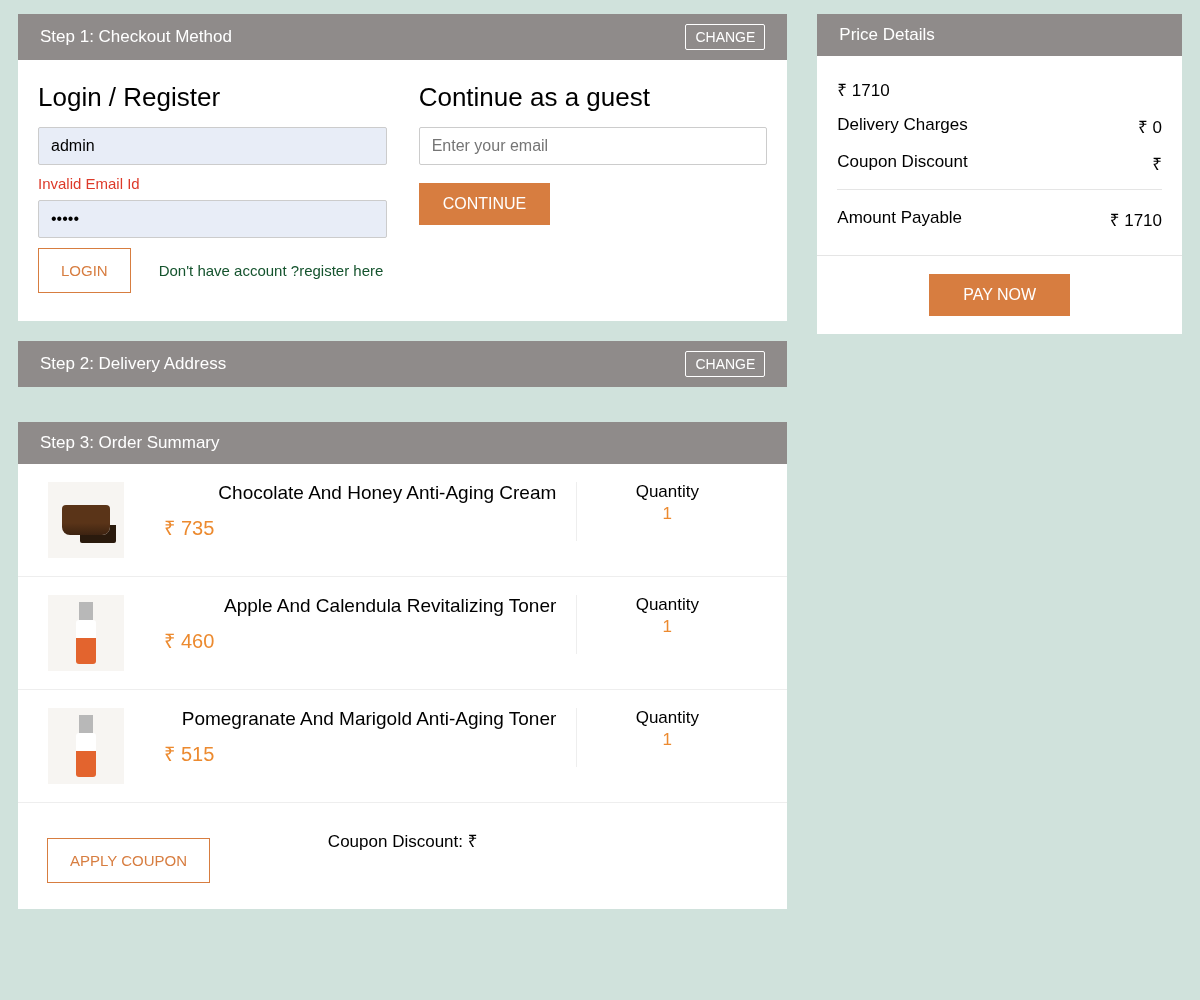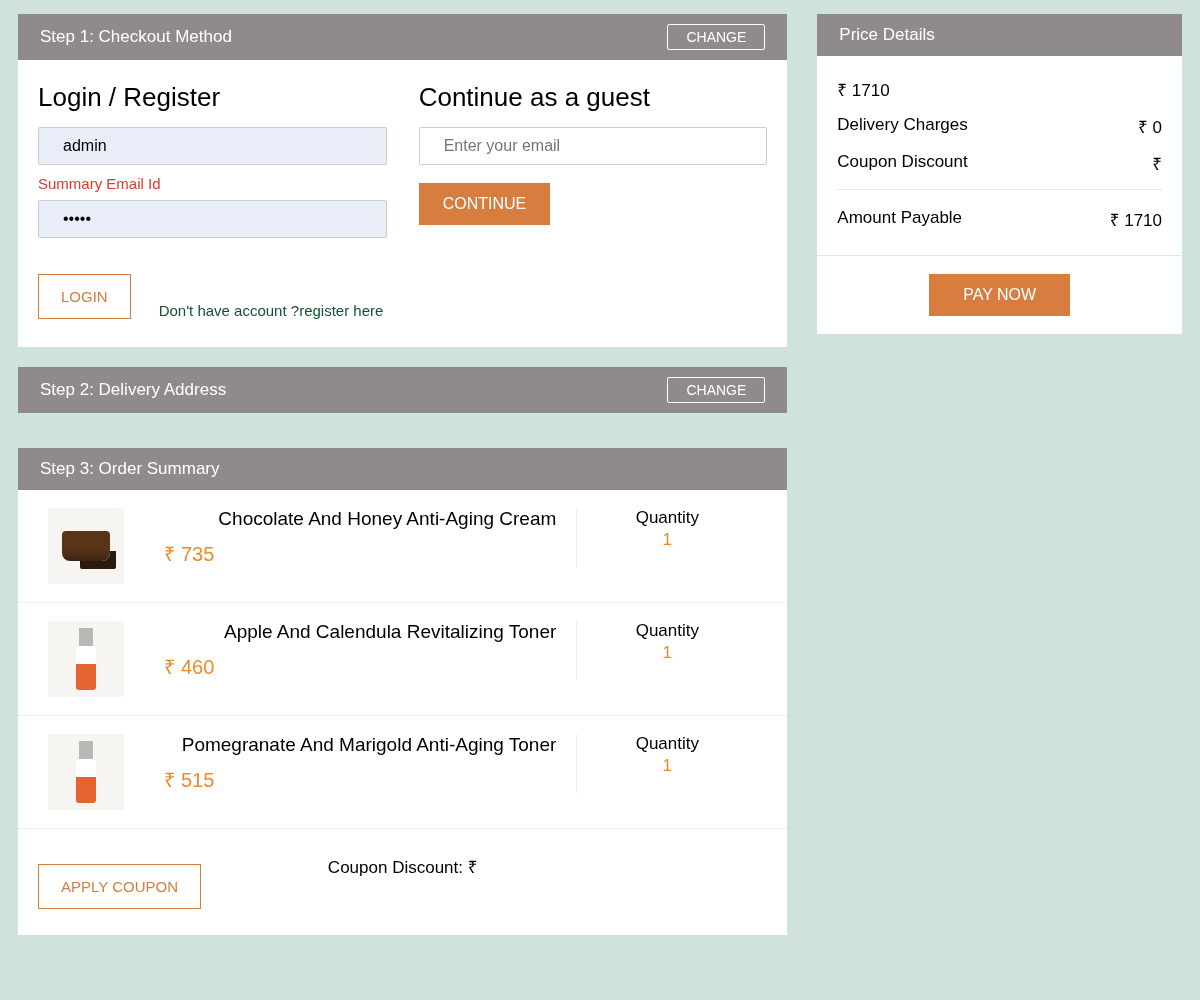--- a/index.html
+++ b/index.html
@@ -35,41 +35,41 @@
       align-items: center;
       min-height: 42px;
     }
     .panel-header.collapsed {
       margin-bottom: 20px;
     }
     .change-btn {
       background: transparent;
       border: 1px solid #fff;
       color: #fff;
-      padding: 4px 18px;
+      padding: 4px 9px;
       font-size: 14px;
       cursor: pointer;
       border-radius: 2px;
     }
     .panel-body {
       padding: 22px 20px 28px 20px;
       display: flex;
       gap: 32px;
     }
     .form-col {
       flex: 1;
     }
     .section-title {
       font-size: 26px;
       font-weight: 400;
       margin-bottom: 14px;
     }
     .text-input {
       width: 100%;
-      padding: 9px 24px;
+      padding: 9px 12px;
       font-size: 16px;
       border: 1px solid #ccc;
       border-radius: 2px;
       margin-bottom: 10px;
     }
     .text-input.filled {
       background: #e8edf7;
     }
     .error-text {
       color: #dd3a2a;
@@ -93,22 +93,22 @@
       font-size: 16px;
       cursor: pointer;
     }
     .register-link {
       color: #14532d;
       font-size: 15px;
       text-decoration: none;
     }
     .login-row {
       display: flex;
-      align-items: flex-end;
-      margin-top: 26px;
+      align-items: center;
+      margin-top: 0;
     }
     
     .order-item {
       display: flex;
       padding: 18px 30px;
       border-bottom: 1px solid #eee;
       align-items: flex-start;
     }
     .product-img {
       width: 76px;
@@ -168,21 +168,21 @@
     }
     .qty-label {
       font-size: 17px;
       margin-bottom: 2px;
     }
     .qty-val {
       color: #ec8a2f;
       font-size: 17px;
     }
     .coupon-section {
-      padding: 26px 20px;
+      padding: 26px 29px;
     }
     .coupon-discount-text {
       text-align: center;
       font-size: 17px;
       margin-bottom: 0;
     }
     
     .price-panel .panel-body-price {
       padding: 22px 20px 10px;
     }
@@ -215,21 +215,21 @@
 
   <div class="panel">
     <div class="panel-header">
       <span>Step 1: Checkout Method</span>
       <button class="change-btn">CHANGE</button>
     </div>
     <div class="panel-body">
       <div class="form-col">
         <h2 class="section-title">Login / Register</h2>
         <input type="text" class="text-input filled" value="admin" style="">
-        <div class="error-text">Summary Email Id</div>
+        <div class="error-text">Invalid Email Id</div>
         <input type="text" class="text-input filled" value="•••••" style="">
         <div class="login-row">
           <button class="btn-outline">LOGIN</button>
           <a href="#" class="register-link">Don't have account ?register here</a>
         </div>
       </div>
       <div class="form-col">
         <h2 class="section-title">Continue as a guest</h2>
         <input type="text" class="text-input" placeholder="Enter your email" style="">
         <button class="btn-fill" style="margin-top:8px">CONTINUE</button>

